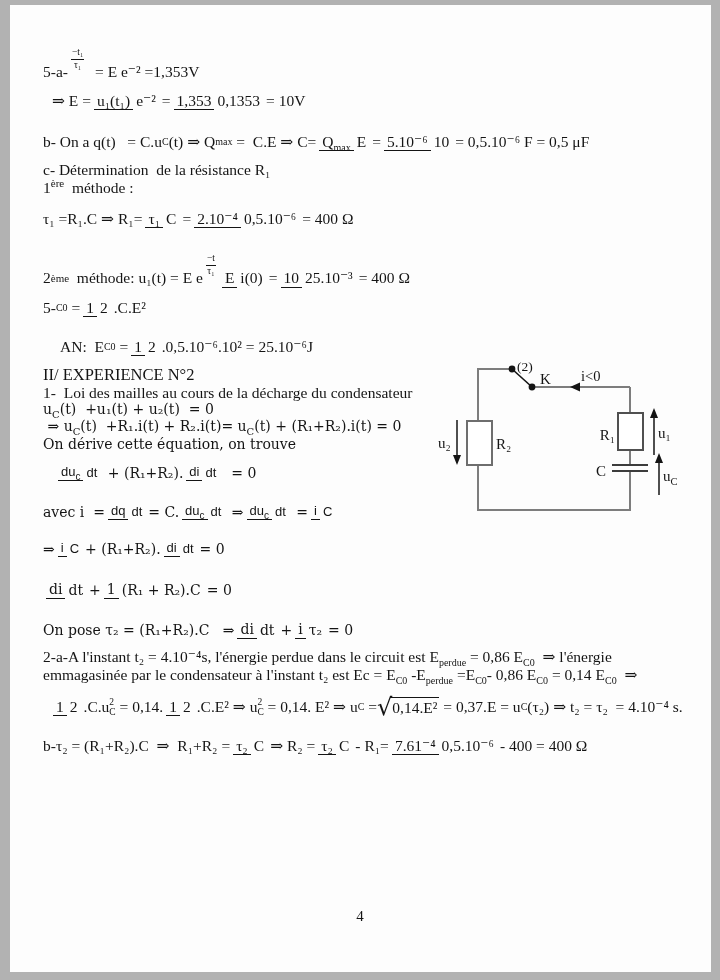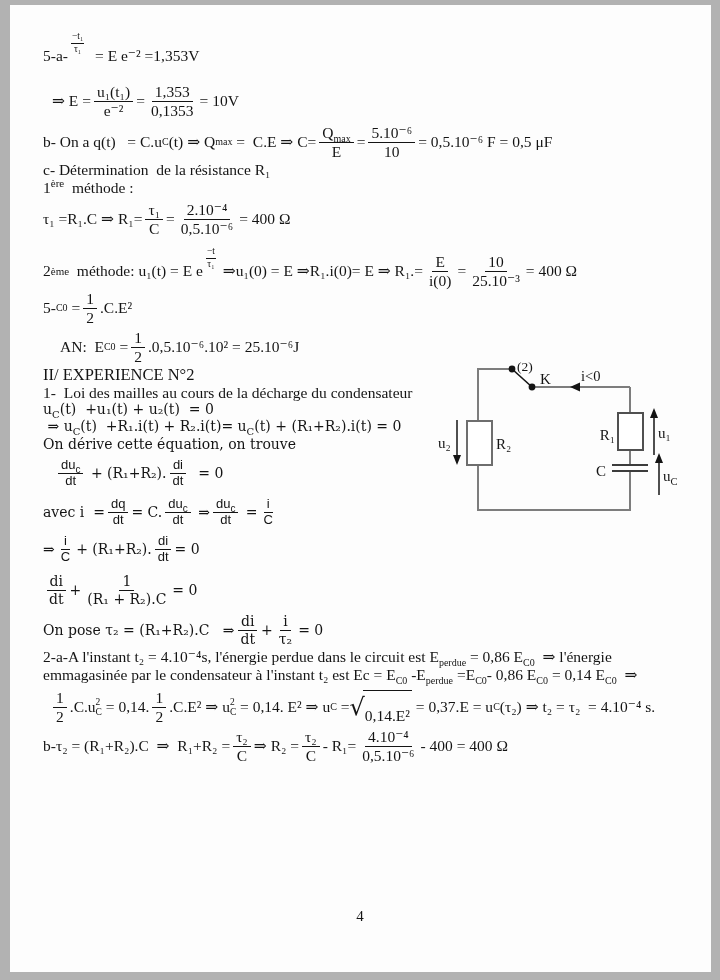--- a/index.html
+++ b/index.html
@@ -3,31 +3,31 @@
 <meta charset="utf-8">
 <style>
   *{box-sizing:border-box;margin:0;padding:0}
   html,body{width:720px;height:980px;overflow:hidden}
   body{position:relative;background:#b2b2b2;font-family:"Liberation Serif","DejaVu Serif",serif;color:#141414}
   .page{position:absolute;left:10px;top:5px;width:701px;height:967px;background:#fdfdfd}
   .ln{position:absolute;font-size:15.5px;white-space:pre}
   .row{display:flex;align-items:center}
   .seg{white-space:pre}
   .b{font-weight:normal}
-  .fr{display:inline-flex;flex-direction:column;align-items:center;line-height:1.15;margin:0 3px;text-align:left}
+  .fr{display:inline-flex;flex-direction:row;align-items:center;line-height:1.15;margin:0 3px;text-align:left}
   .fr .nu{border-bottom:1.4px solid #141414;padding:0 3px}
   .fr .de{padding:0 3px}
-  .expfr{display:inline-flex;flex-direction:column;align-items:center;font-size:9.5px;line-height:1.25;margin:0 3px;transform:translateY(-13px)}
+  .expfr{display:inline-flex;flex-direction:column;align-items:center;font-size:9.5px;line-height:1.25;margin:16px 3px;transform:translateY(-13px)}
   .expfr .nu{border-bottom:1px solid #141414;padding:0 1px}
   sub{font-size:10px;line-height:0}
   sup{font-size:11px;line-height:0}
   .ss{display:inline-flex;flex-direction:column;align-items:flex-start;font-size:9.5px;line-height:1.05;transform:translateY(1px)}
   .sqrt{display:inline-flex;align-items:center}
   .sqrt .sign{font-size:24px;line-height:.85;margin-right:-2px;font-family:"DejaVu Sans",sans-serif}
-  .sqrt .body{border-top:1.4px solid #141414;padding:16px 2px 0}
+  .sqrt .body{border-top:1.4px solid #141414;padding:1px 2px 0}
   .dj{font-family:"DejaVu Serif",serif;font-size:14px}
   .sans{font-family:Liberation Sans, sans-serif;font-size:13px}
   .it{}
   .big{font-size:16.5px}
   .pgnum{position:absolute;left:0;top:908px;width:720px;text-align:center;font-size:15px}
   svg text{font-family:"Liberation Serif","DejaVu Serif",serif;fill:#141414}
 </style>
 </head>
 <body>
 
@@ -67,21 +67,20 @@
   <span class="fr"><span class="nu it">τ₁</span><span class="de">C</span></span>
   <span class="seg">=</span>
   <span class="fr"><span class="nu">2.10⁻⁴</span><span class="de">0,5.10⁻⁶</span></span>
   <span class="seg">= 400 Ω</span>
 </div>
 
 <div class="ln row" style="left:43px;top:250px;min-height:42px">
   <span class="seg b">2</span><sup class="b">ème</sup>
   <span class="seg">  méthode: u₁(t) = E e</span>
   <span class="expfr"><span class="nu">−t</span><span class="de it">τ₁</span></span>
-  <span class="seg"> ⇒u₁(0) = E ⇒R₁.i(0)= E ⇒ R₁.=</span>
   <span class="fr"><span class="nu">E</span><span class="de">i(0)</span></span>
   <span class="seg">=</span>
   <span class="fr"><span class="nu">10</span><span class="de">25.10⁻³</span></span>
   <span class="seg">= 400 Ω</span>
 </div>
 
 <div class="ln row" style="left:43px;top:289px;min-height:38px">
   <span class="seg b">5-</span>
   <sub>C0</sub>
   <span class="seg"> =</span>
@@ -163,21 +162,21 @@
   <span class="seg">(τ₂) ⇒ t₂ = τ₂  = 4.10⁻⁴ s.</span>
 </div>
 
 <div class="ln row" style="left:43px;top:723px;min-height:46px">
   <span class="seg b">b-</span>
   <span class="seg">τ₂ = (R₁+R₂).C  ⇒  R₁+R₂ =</span>
   <span class="fr"><span class="nu it">τ₂</span><span class="de">C</span></span>
   <span class="seg">⇒ R₂ =</span>
   <span class="fr"><span class="nu it">τ₂</span><span class="de">C</span></span>
   <span class="seg">- R₁=</span>
-  <span class="fr"><span class="nu">4.10⁻⁴</span><span class="de">0,5.10⁻⁶</span></span>
+  <span class="fr"><span class="nu">7.61⁻⁴</span><span class="de">0,5.10⁻⁶</span></span>
   <span class="seg">- 400 = 400 Ω</span>
 </div>
 
 <svg width="280" height="180" viewBox="0 0 280 180" style="position:absolute;left:430px;top:356px">
   <g stroke="#7d7d7d" stroke-width="2" fill="none">
     <polyline points="48,65 48,13 80,13"></polyline>
     <polyline points="48,109 48,154 200,154 200,115"></polyline>
     <line x1="103" y1="31" x2="200" y2="31"></line>
     <line x1="200" y1="31" x2="200" y2="57"></line>
     <line x1="200" y1="94" x2="200" y2="109"></line>

